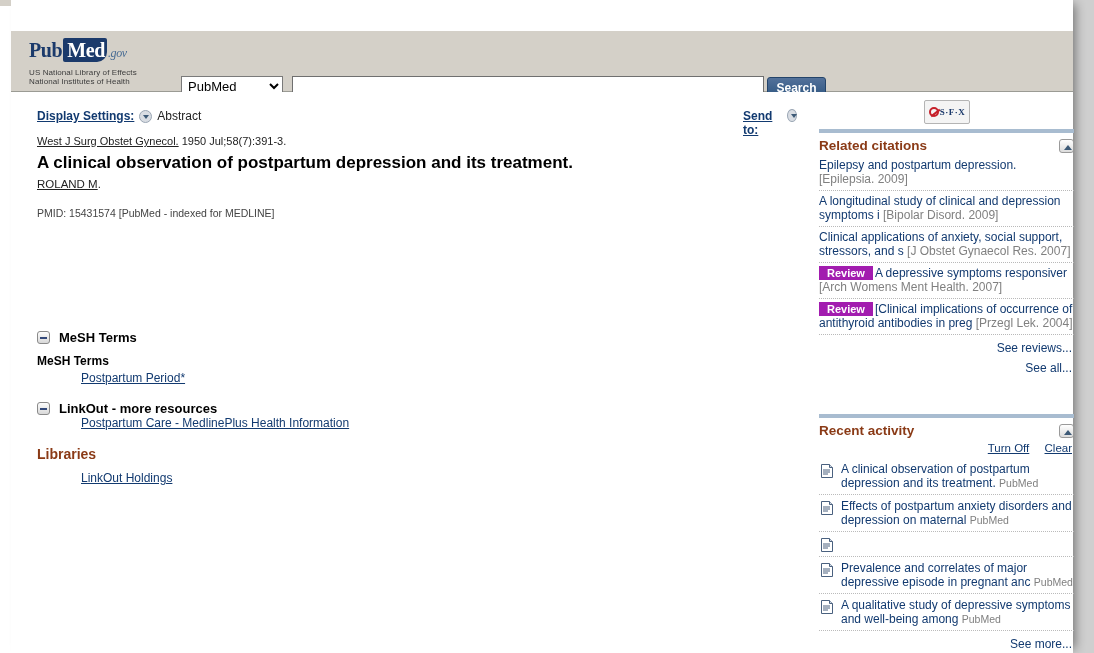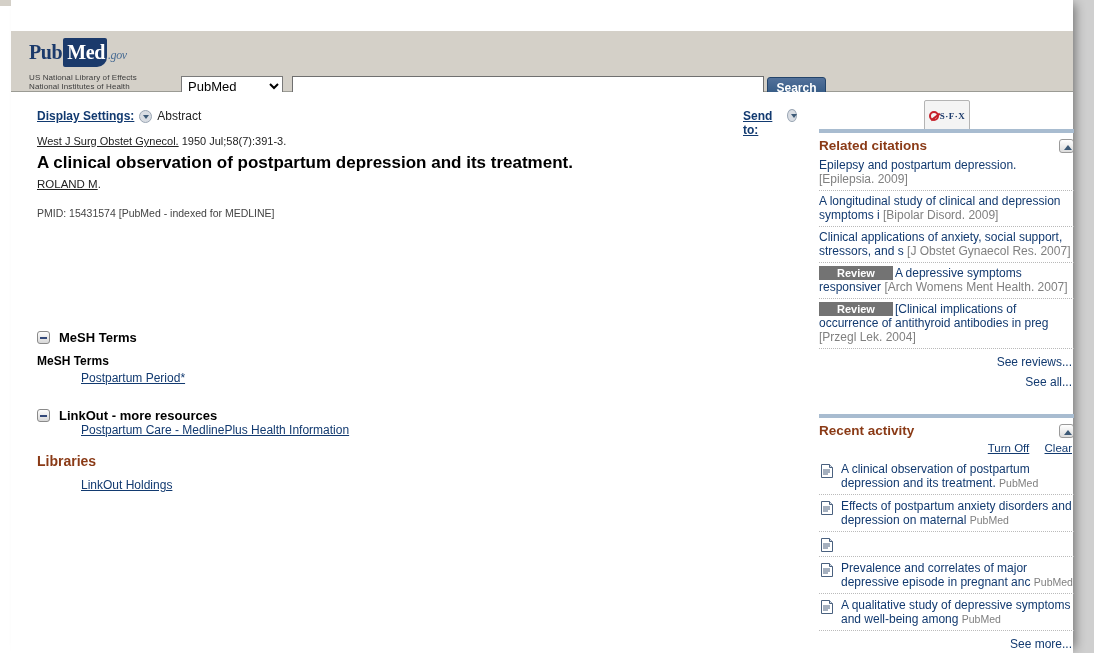--- a/index.html
+++ b/index.html
@@ -48,21 +48,21 @@
   #topright { position:absolute; right:13px; top:5px; font-size:12px; color:#fff; }
   #topright a { color:#fff; text-decoration:none; margin-left:10px; }
 
   
   #headband {
     position:absolute; left:0; top:31px; width:1062px; height:61px;
     background:#d4d0c8;
     border-bottom:1px solid #9b9b94;
   }
   #pmlogo { position:absolute; left:18px; top:7px; width:150px; }
-  .pm-word { font-family:"Liberation Serif", serif; font-weight:bold; font-size:20px; color:#1b3a6b; line-height:29px; letter-spacing:-0.4px; }
+  .pm-word { font-family:"Liberation Serif", serif; font-weight:bold; font-size:20px; color:#1b3a6b; line-height:24px; letter-spacing:-0.4px; }
   .pm-word .med-box{
     display:inline-block; background:#1b3a6b; color:#fff; padding:0 2px 0 4px;
     border-radius:2px 2px 10px 2px; margin:0 1px;
   }
   .pm-gov { font-family:"Liberation Serif", serif; font-style:italic; font-size:12px; font-weight:normal; color:#4a6d94; }
   .pm-sub { font-size:8px; color:#3c3c3c; line-height:9px; margin-top:3px; letter-spacing:0.1px; }
 
   #dbselect {
     position:absolute; left:170px; top:45px; width:102px; height:21px;
     font-family:"Liberation Sans", sans-serif; font-size:13px;
@@ -118,21 +118,21 @@
     content:""; position:absolute; left:2px; top:5px; width:7px; height:2px; background:#33497a;
   }
   .sect-title { font-size:13px; font-weight:bold; color:#000; }
   .sub-head { font-size:12px; font-weight:bold; color:#000; margin:9px 0 3px 0; }
   .mlink { font-size:12px; color:#123a70; text-decoration:underline; cursor:pointer; display:block; margin-bottom:2px;margin-left:44px; }
   .lib-head { font-size:14px; font-weight:bold; color:#8a3a16; margin:16px 0 9px 0; }
 
   
   #sfx {
     position:absolute; left:116px; top:8px;
-    width:46px; height:32px; background:#f4f4f4;
+    width:46px; height:24px; background:#f4f4f4;
     border:1px solid #b4b4b4; border-radius:2px;
     display:flex; align-items:center; justify-content:center; gap:1px;
   }
   .sfx-o { width:10px; height:10px; border:2px solid #c6202a; border-radius:50%; position:relative; }
   .sfx-o::after{ content:""; position:absolute; left:-1px; top:3px; width:11px; height:2px; background:#c6202a; transform:rotate(-38deg); }
   .sfx-txt { font-family:"Liberation Serif", serif; font-size:9px; font-weight:bold; color:#1b3a6b; letter-spacing:0.5px; }
 
   .portlet { position:absolute; left:11px; width:255px; }
   .portlet-top { height:4px; background:#a8bcd0; }
   .portlet-head {
@@ -153,22 +153,22 @@
   .rc-item {
     padding:3px 0 4px 0;
     border-bottom:1px dotted #b9b9b9;
     font-size:12px; line-height:14px;
     color:#123a70;
   }
   .rc-item:last-of-type { border-bottom:1px dotted #b9b9b9; }
   .rc-title { color:#123a70; text-decoration:none; cursor:pointer; }
   .rc-src { color:#808080; }
   .badge-review {
-    display:inline-block; background:#737373; color:#ffffff;
-    font-size:11px; font-weight:bold; padding:0 18px; margin-right:2px;
+    display:inline-block; background:#a21caf; color:#ffffff;
+    font-size:11px; font-weight:bold; padding:0 8px; margin-right:2px;
   }
   .seelink { text-align:right; font-size:12px; color:#123a70; cursor:pointer; padding:6px 2px 0 0; }
 
   
   .ra-links { text-align:right; font-size:11.5px; padding:2px 2px 4px 0; }
   .ra-links span { color:#123a70; text-decoration:underline; cursor:pointer; margin-left:12px; }
   .ra-item { display:flex; gap:8px; align-items:flex-start; padding:4px 0 4px 2px; border-bottom:1px dotted #bbb; }
   .ra-icon { width:12px; height:14px; flex:none; margin-top:2px; position:relative; }
   .ra-icon svg { display:block; }
   .ra-body { flex:1; font-size:12px; line-height:14px; color:#123a70; position:relative; }
@@ -237,21 +237,21 @@
 
       <div class="sect" style="top:238px;">
         <div class="sect-head">
           <span class="toggle-minus"></span>
           <span class="sect-title">MeSH Terms</span>
         </div>
         <div class="sub-head">MeSH Terms</div>
         <a class="mlink">Postpartum Period*</a>
       </div>
 
-      <div class="sect" style="top:316px;">
+      <div class="sect" style="top:309px;">
         <div class="sect-head">
           <span class="toggle-minus"></span>
           <span class="sect-title">LinkOut - more resources</span>
         </div>
         <a class="mlink">Postpartum Care - MedlinePlus Health Information</a>
         <div class="lib-head">Libraries</div>
         <a class="mlink">LinkOut Holdings</a>
       </div>
     </div>
 

